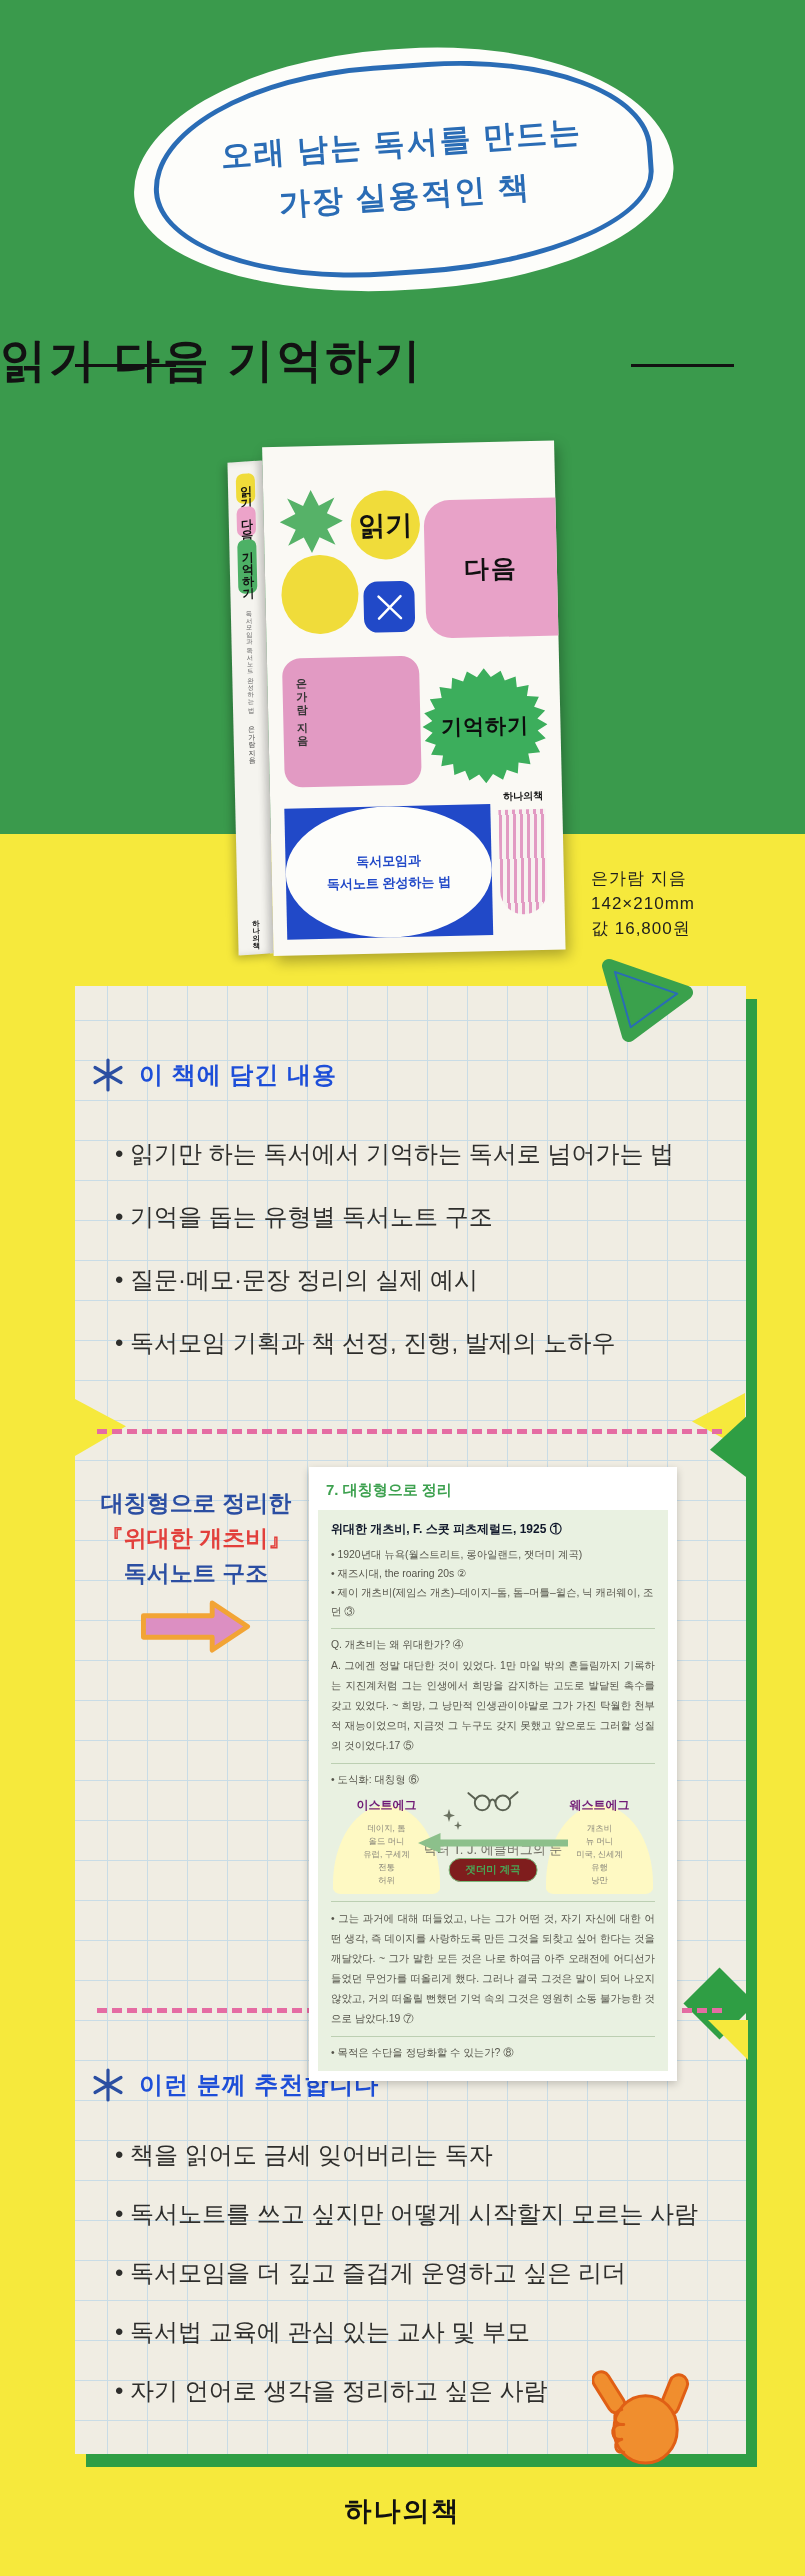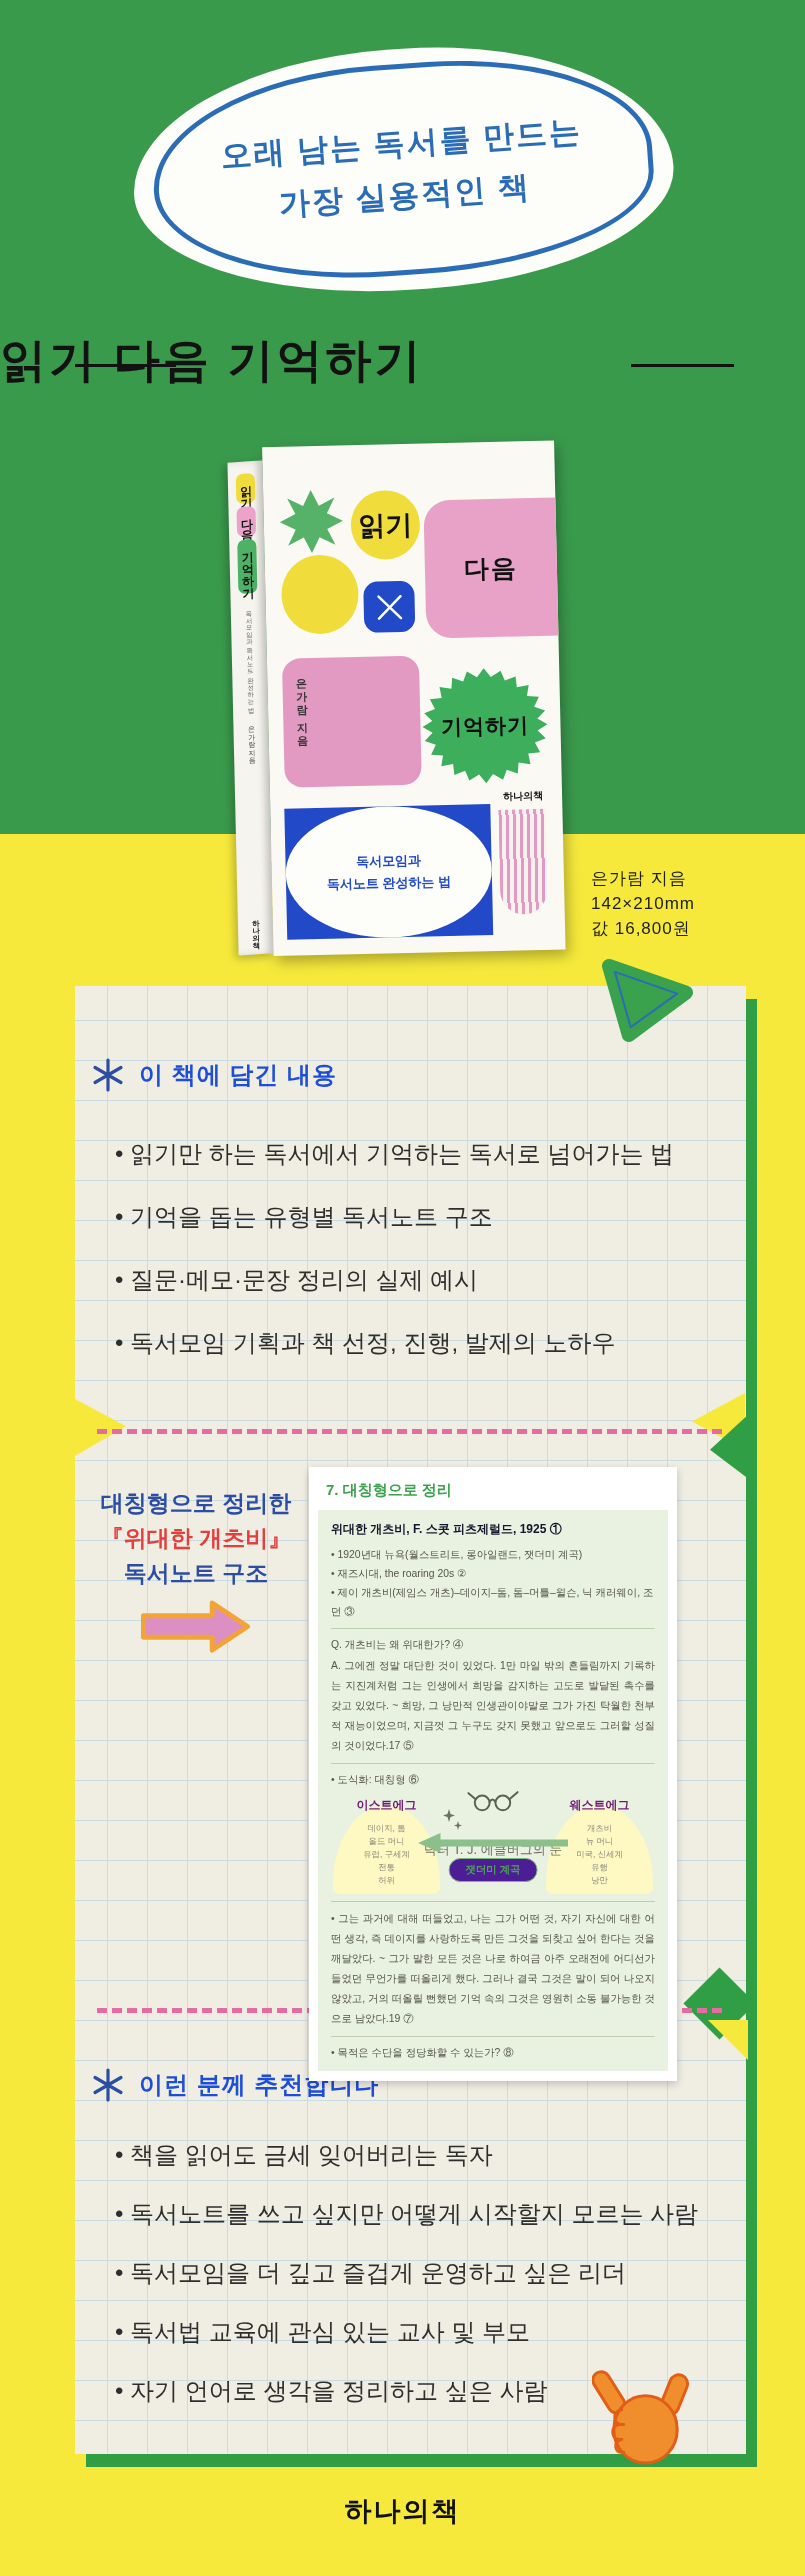--- a/index.html
+++ b/index.html
@@ -142,21 +142,21 @@
   .mound-r{right:2px;}
   .m-title{position:absolute;top:4px;width:107px;text-align:center;font-size:12px;font-weight:900;color:#701a75;z-index:2;}
   .mt-l{left:2px;}
   .mt-r{right:2px;}
   .m-item{display:block;font-size:8.4px;line-height:13px;color:#8b897c;}
   .glasses{position:absolute;left:50%;top:-4px;transform:translateX(-50%);}
   .sparkles{position:absolute;left:111px;top:16px;}
   .glasses-label{position:absolute;left:0;top:24px;width:100%;text-align:center;font-size:13px;color:#6f6e63;margin-top:24px;}
   .d-arrow{position:absolute;left:50%;top:40px;transform:translateX(-50%);width:150px;height:20px;background:#8cc08b;
     clip-path:polygon(0 50%,15% 0,15% 33%,100% 33%,100% 67%,15% 67%,15% 100%);}
-  .valley{position:absolute;left:50%;top:65px;transform:translateX(-50%);background:#4c1d95;
+  .valley{position:absolute;left:50%;top:65px;transform:translateX(-50%);background:#7f1d1d;
     border:1.5px solid #7ab879;color:#4aa455;font-weight:bold;font-size:10.4px;border-radius:14px;padding:4px 16px;white-space:nowrap;}
   .quote{line-height:20px;text-align:justify;margin:0 0 6px;}
   .quote::before{content:"• ";}
   .lastq{line-height:18px;}
   .lastq::before{content:"• ";}
 
   .hand{position:absolute;left:592px;top:2366px;z-index:7;}
   .footer-logo{position:absolute;left:0;top:2493px;width:805px;text-align:center;
     font-size:27px;font-weight:900;color:#111;letter-spacing:2px;}
 </style>

